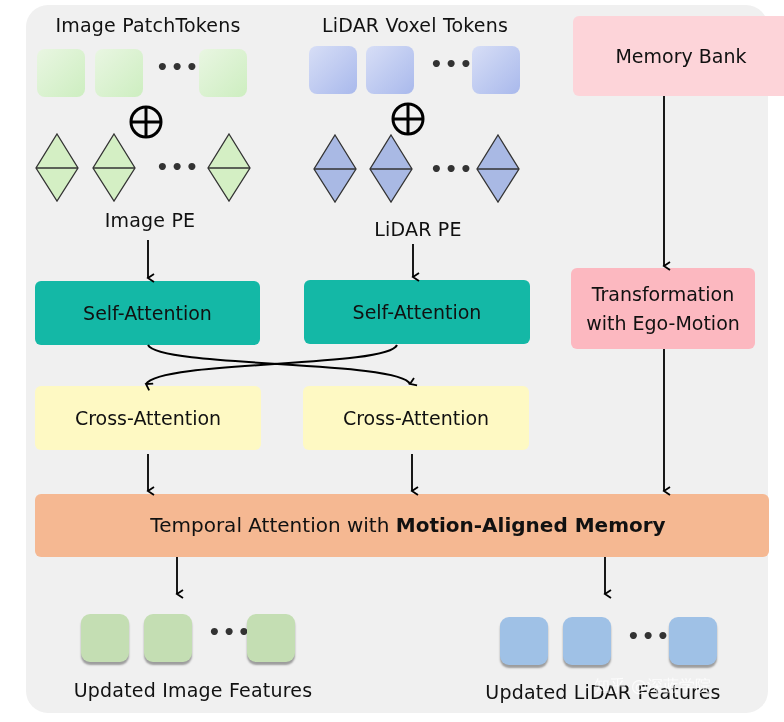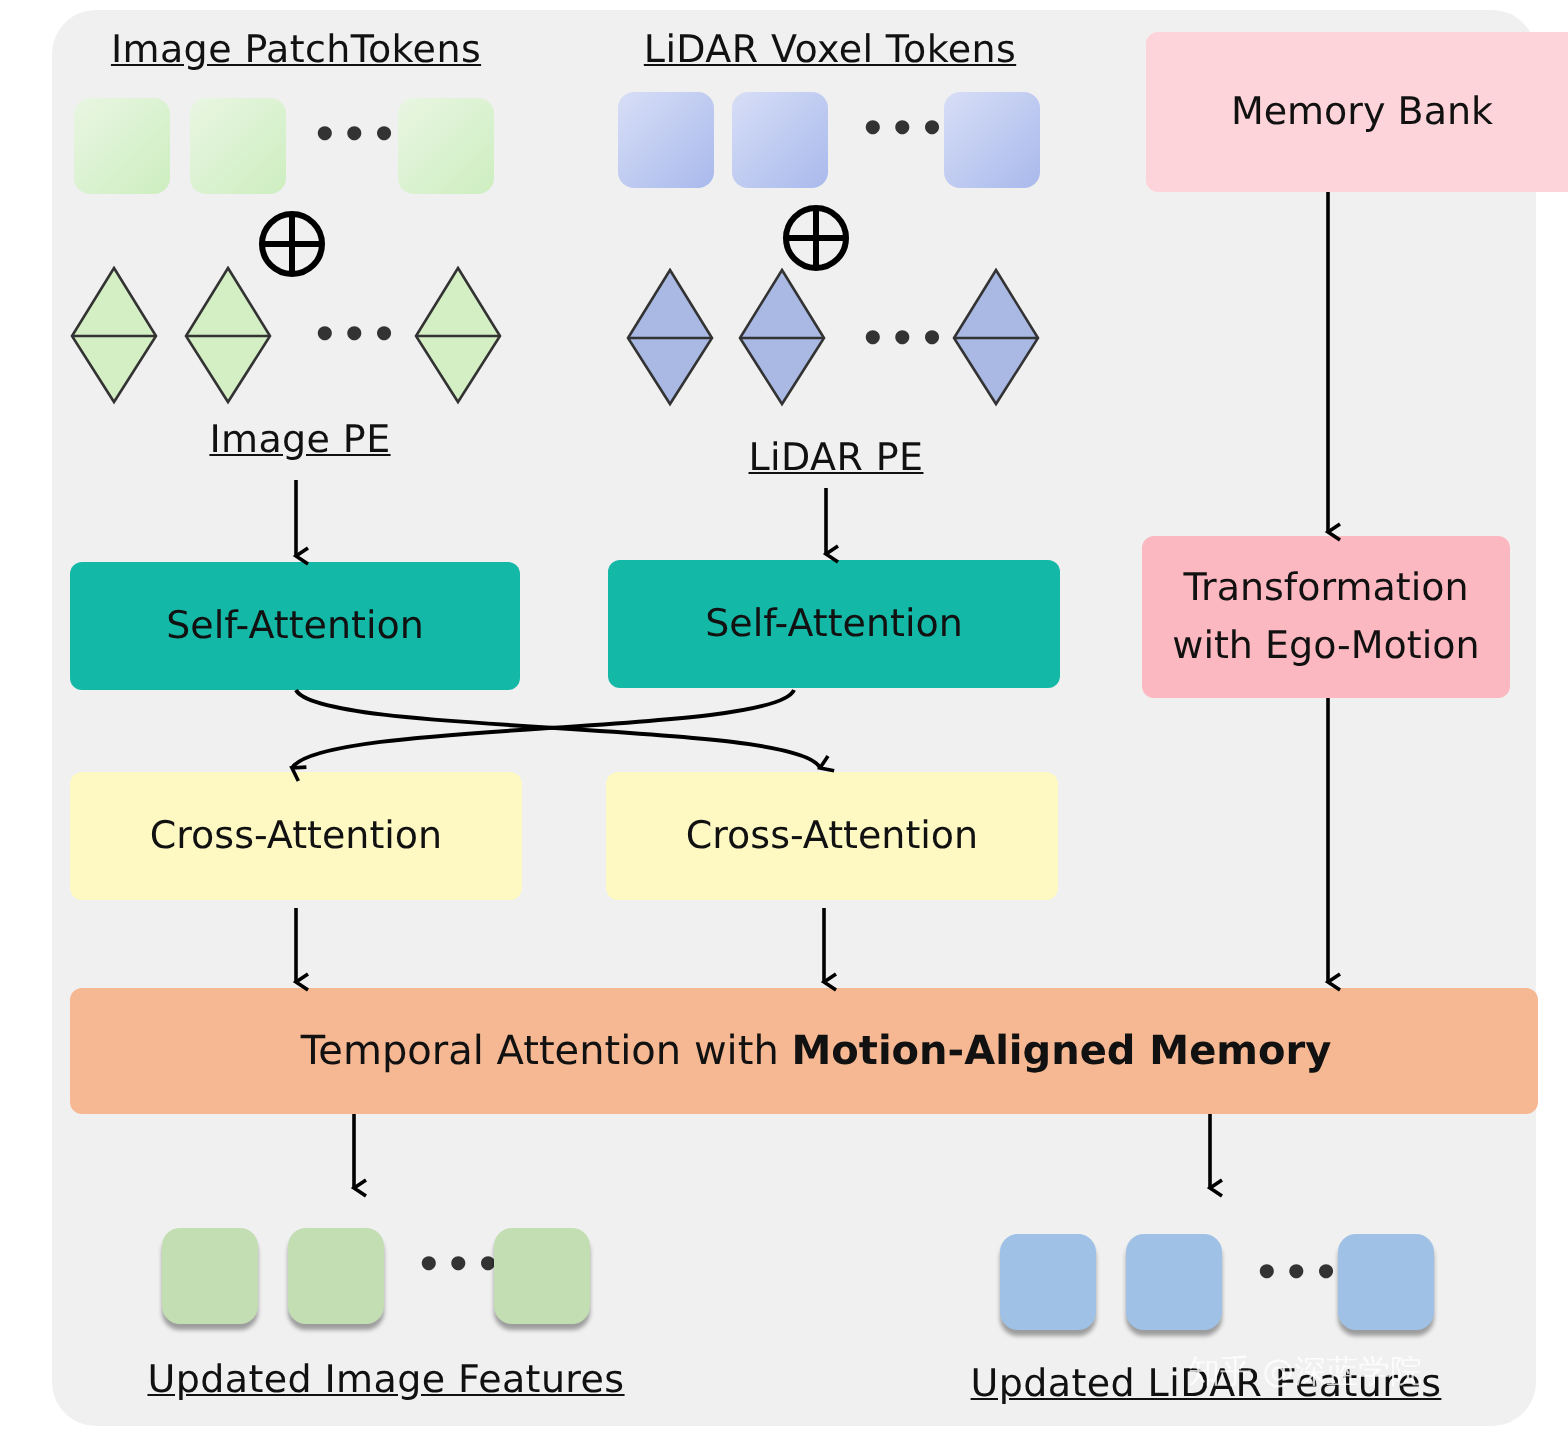--- a/index.html
+++ b/index.html
@@ -1,21 +1,21 @@
 <!DOCTYPE html>
 <html><head>
 <meta charset="utf-8">
 <style>
   html, body { margin:0; padding:0; background:#ffffff; }
   body { width:784px; height:722px; position:relative; overflow:hidden;
          font-family:"DejaVu Sans", sans-serif; color:#111; }
   .panel { position:absolute; left:26px; top:5px; width:742px; height:708px;
            background:#f0f0f0; border-radius:22px; }
   .abs { position:absolute; }
-  .label { position:absolute; font-size:19px; white-space:nowrap; text-align:center; letter-spacing:0.2px;text-decoration:underline; }
+  .label { position:absolute; font-size:19px; white-space:nowrap; text-align:center; letter-spacing:0.2px; }
   .tok { position:absolute; width:48px; height:48px; border-radius:8px; }
   .tok.green { background:linear-gradient(135deg,#e9f6e2,#cdeec0); }
   .tok.blue  { background:linear-gradient(135deg,#d7def6,#a9b9ec); }
   .tok.out-green { background:#c4deb3; box-shadow:0 3px 2px rgba(0,0,0,0.35); border-radius:9px; }
   .tok.out-blue  { background:#9fc1e6; box-shadow:0 3px 2px rgba(0,0,0,0.35); border-radius:9px; }
   .dots { position:absolute; font-size:20px; font-weight:bold; color:#333; letter-spacing:2px; }
   .box { position:absolute; border-radius:6px; display:flex; align-items:center; justify-content:center;
          text-align:center; font-size:19px; line-height:29px; }
   .self { background:#14b8a6; }
   .cross { background:#fef9c3; }

